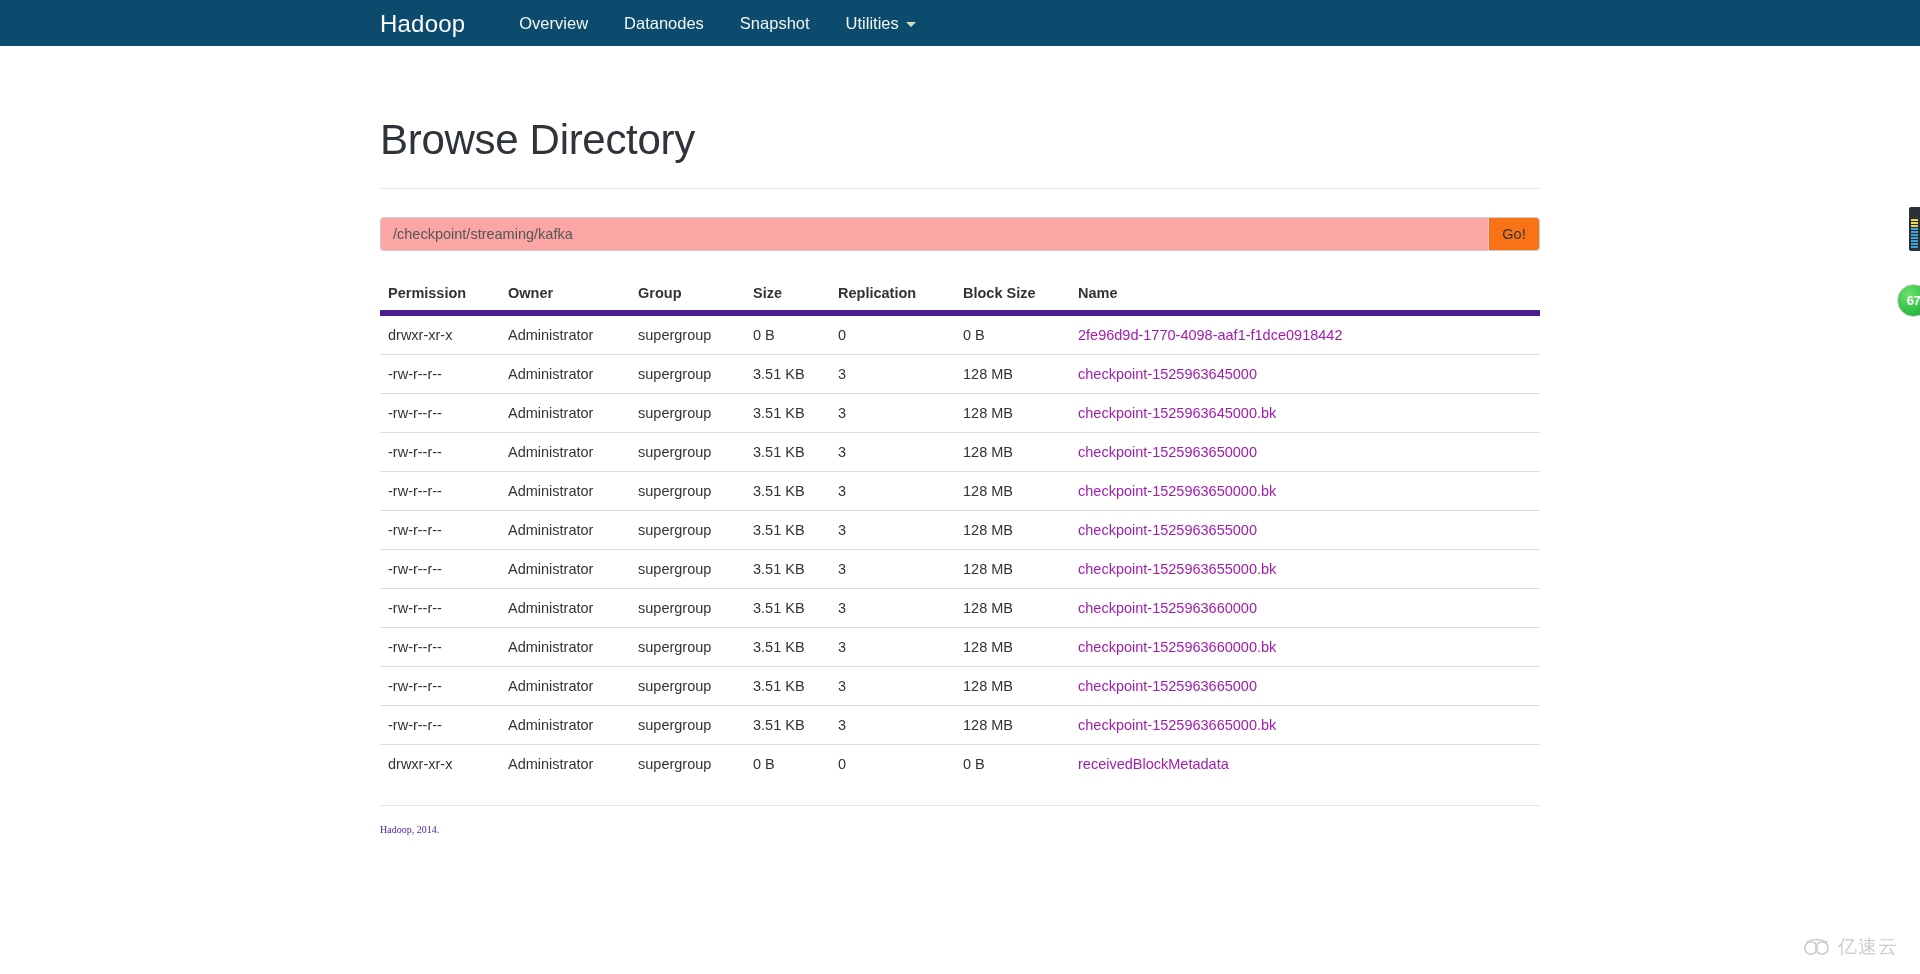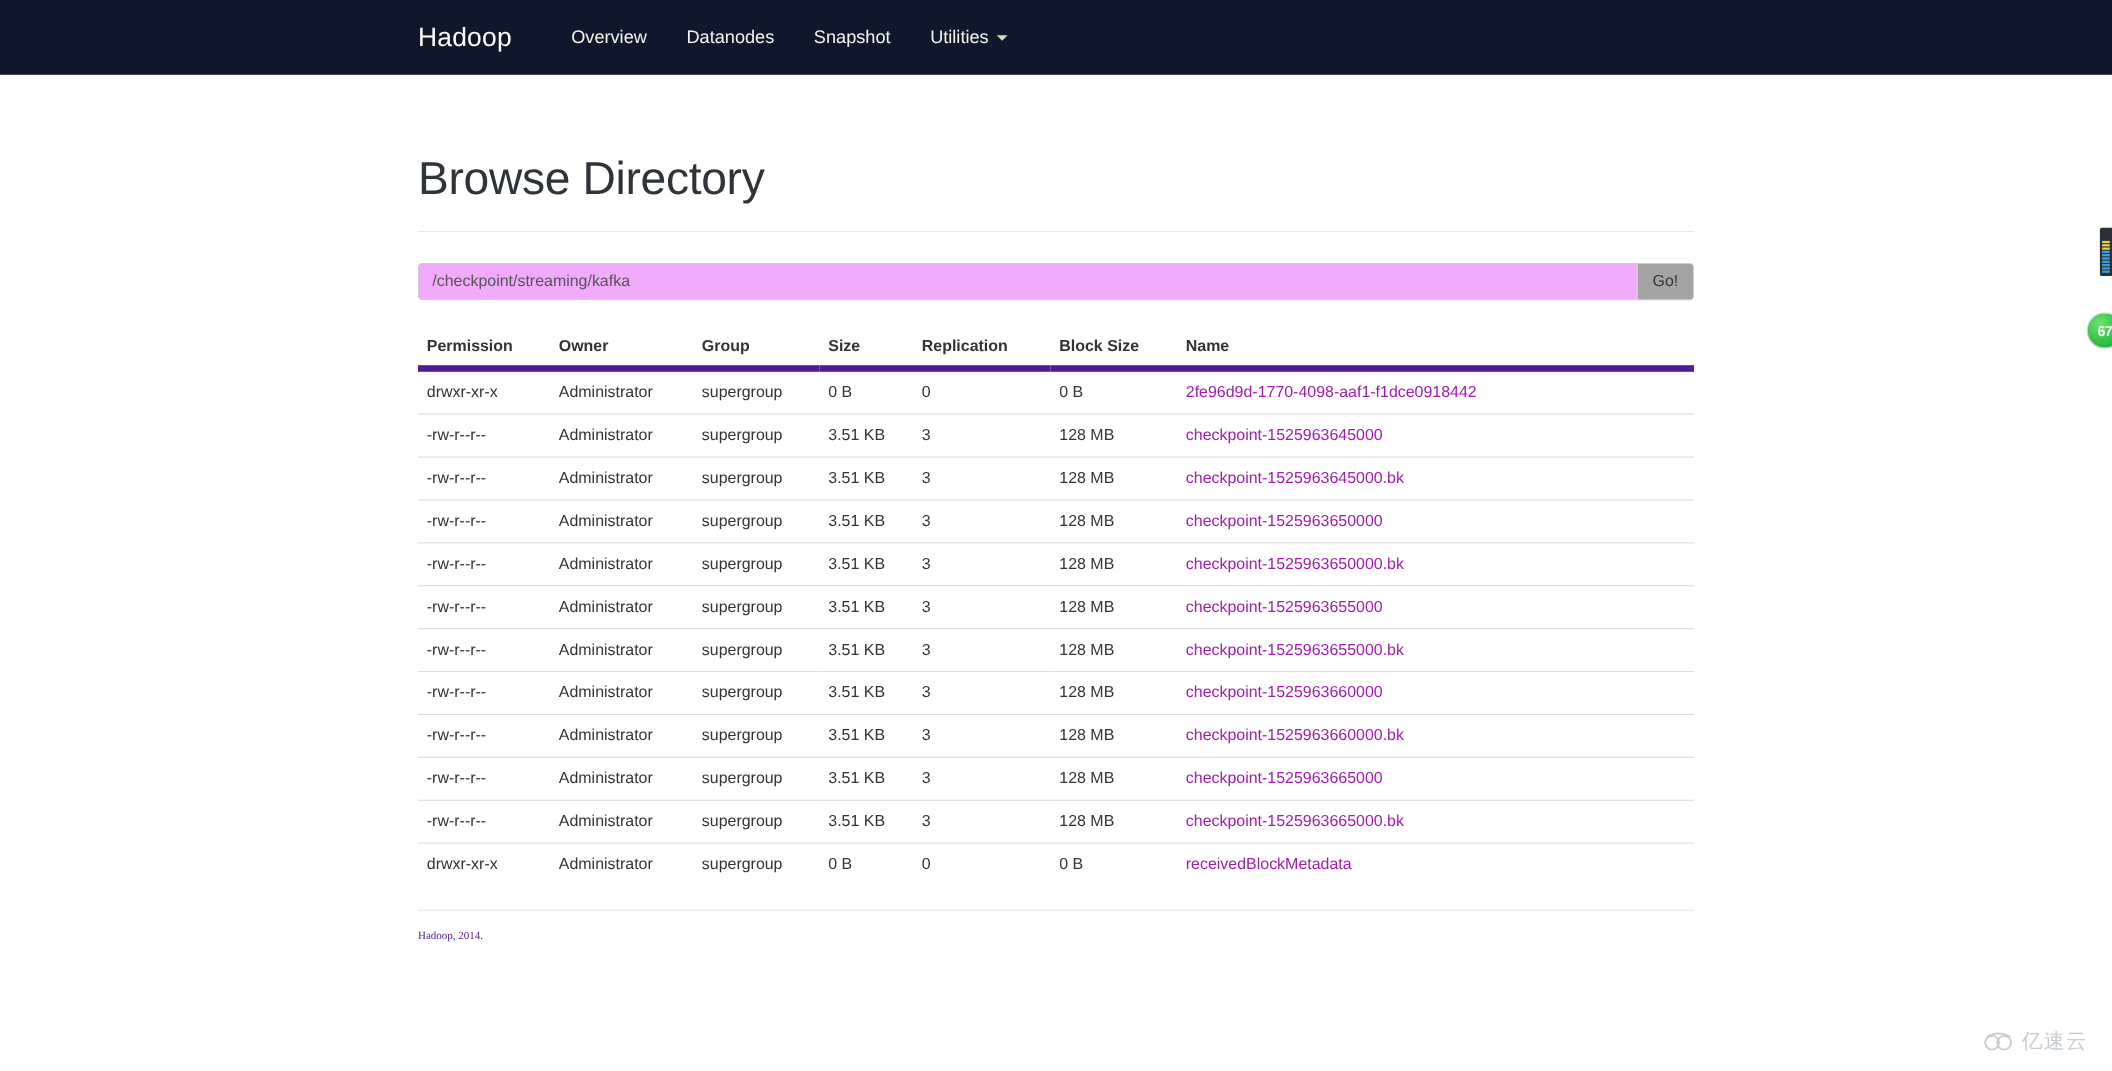--- a/index.html
+++ b/index.html
@@ -9,22 +9,22 @@
     width: 1920px;
     height: 974px;
     background: #ffffff;
     font-family: "Liberation Sans", sans-serif;
     overflow: hidden;
   }
 
   
   .navbar {
     width: 100%;
-    height: 68px;
-    background: #0f172a;
+    height: 46px;
+    background: #0c4a6e;
     display: flex;
     align-items: center;
     padding-left: 380px;
     position: relative;
   }
   .brand {
     color: #ffffff;
     font-size: 24px;
     font-weight: 400;
     letter-spacing: 0.2px;
@@ -85,29 +85,29 @@
     flex: 1 1 auto;
     height: 34px;
     border: 1px solid #cccccc;
     border-right: none;
     border-radius: 4px 0 0 4px;
     padding: 6px 12px;
     font-size: 14.5px;
     color: #555555;
     font-family: "Liberation Sans", sans-serif;
     outline: none;
-    background: #f0abfc;
+    background: #fca5a5;
   }
   .go-button {
     flex: 0 0 auto;
     height: 34px;
     min-width: 52px;
     border: 1px solid #cccccc;
     border-radius: 0 4px 4px 0;
-    background: #a3a3a3;
+    background: #f97316;
     color: #333333;
     font-size: 14.5px;
     font-family: "Liberation Sans", sans-serif;
     cursor: pointer;
     padding: 0 12px;
   }
 
   
   table.files {
     width: 100%;

